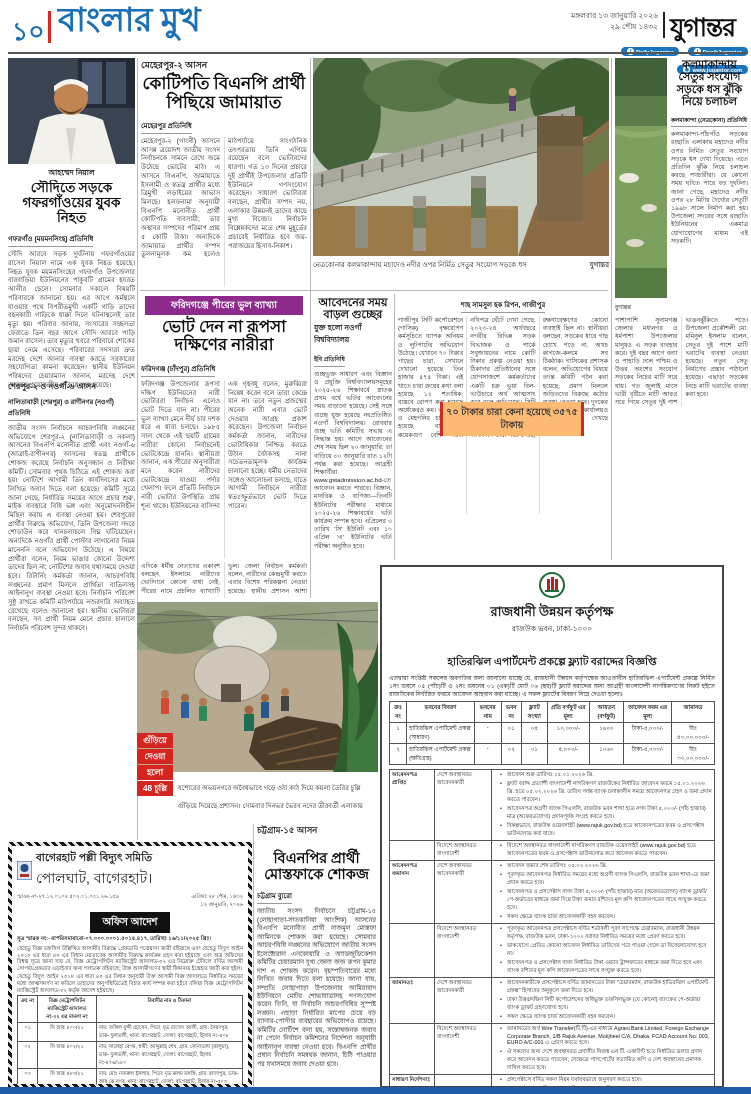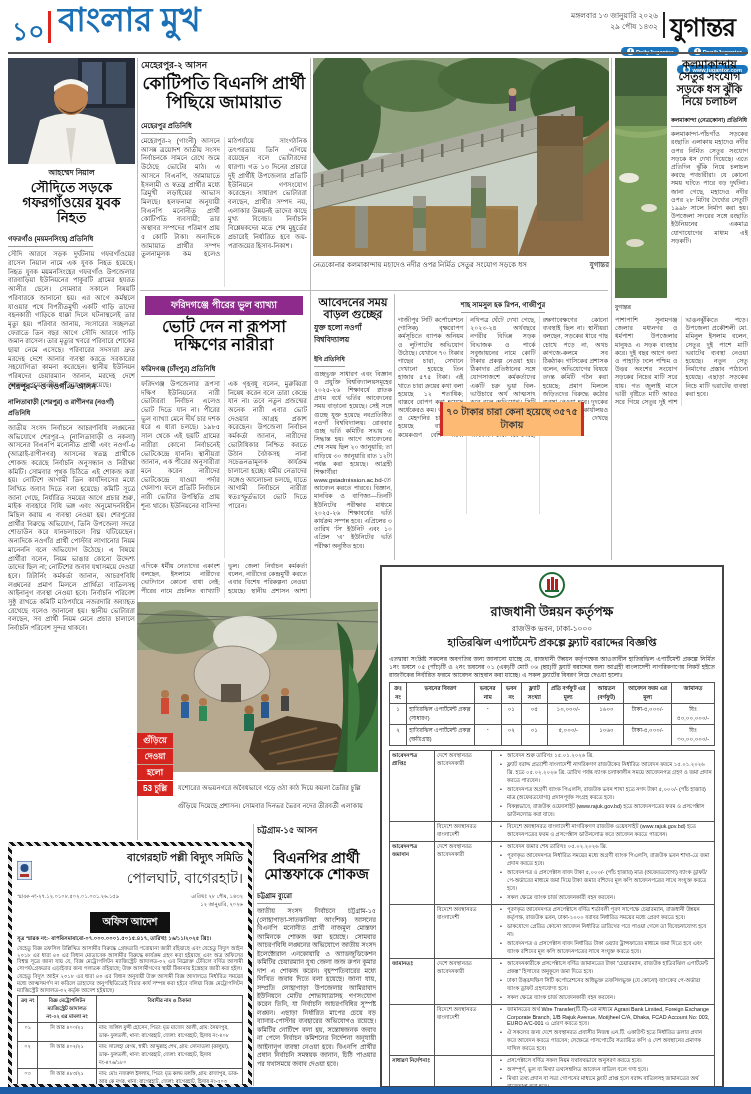--- a/index.html
+++ b/index.html
@@ -234,21 +234,21 @@
       </g>
       <path d="M200 20 Q225 40 212 90 Q235 70 241 40 L241 170 L196 170 Q214 120 200 20Z" fill="#2f5d2f"></path>
       <path d="M212 60 Q230 90 218 140 Q238 120 241 90 L241 170 L210 170 Z" fill="#3e7a3e"></path>
     </svg>
   </div>
   <div class="abs" style="left:137px;top:733px;width:36px">
 
   <div class="ovl">গুঁড়িয়ে</div>
       <div class="ovl">দেওয়া</div>
       <div class="ovl">হলো</div>
-      <div class="ovl">53 চুল্লি</div>
+      <div class="ovl">48 চুল্লি</div>
     </div>
   <div class="abs overflow-clip" style="left:178px;top:776px;width:200px;height:44px">
     <span class="cap">যশোরের অভয়নগরে অবৈধভাবে গড়ে ওঠা কাঠ দিয়ে কয়লা তৈরির চুল্লি গুঁড়িয়ে দিয়েছে প্রশাসন। সোমবার দিনভর ভৈরব নদের তীরবর্তী এলাকায় অভিযান চালিয়ে ৭৪ চুল্লি ধ্বংস করা হয়। এতে নেতৃত্ব দেন পরিবেশ অধিদপ্তরের নির্বাহী ম্যাজিস্ট্রেট মমতাজ বেগম।</span>
     
   </div>
 
   <div class="abs overflow-clip" style="left:257px;top:824px;width:119px;height:262px">
     <div class="kick" style="font-size:8.5px">চট্টগ্রাম-১৫ আসন</div>
     <div class="hl" style="font-size:14.5px;margin-top:12px">বিএনপির প্রার্থী মোস্তফাকে শোকজ</div>
     <div style="margin-top:2px"><span class="by">চট্টগ্রাম ব্যুরো</span></div>
@@ -257,21 +257,21 @@
 
   <div class="abs" style="left:8px;top:842px;width:244px;height:246px">
     <div class="frame">
       <div class="frame-in">
         <div style="display:flex;align-items:center;gap:4px">
           <svg width="15" height="19" viewBox="0 0 15 19">
             <rect width="15" height="19" fill="#dfe8f2" stroke="#27508b" stroke-width="1"></rect>
             <circle cx="7.5" cy="7" r="4" fill="#27508b"></circle>
             <rect x="3" y="13" width="9" height="3" fill="#b03226"></rect>
           </svg>
-          <div style="flex:1;text-align:right">
+          <div style="flex:1;text-align:left">
             <div style="font-size:10.5px;font-weight:700">বাগেরহাট পল্লী বিদ্যুৎ সমিতি</div>
             <div style="font-size:14px">পোলঘাট, বাগেরহাট।</div>
           </div>
         </div>
         <div style="display:flex;justify-content:space-between;font-size:5.2px;margin-top:2px">
           <span>স্মারক নং-২৭.১২.০১০৮.৫০২.০১.০৩১.২৬.১৫৯</span>
           <span style="text-align:right">
             <span>তারিখঃ ২৮ পৌষ, ১৪৩২</span><br>
             <span>১২ জানুয়ারি, ২০২৬</span>
           </span>
@@ -325,21 +325,21 @@
     <div style="text-align:center">
       <svg width="26" height="26" viewBox="0 0 26 26">
         <circle cx="13" cy="13" r="12" fill="#fff" stroke="#1f6b35" stroke-width="2"></circle>
         <rect x="8" y="7" width="3" height="11" fill="#b22222"></rect>
         <rect x="12" y="5" width="3" height="13" fill="#b22222"></rect>
         <rect x="16" y="7" width="3" height="11" fill="#b22222"></rect>
         <rect x="6" y="18" width="14" height="2" fill="#1f6b35"></rect>
       </svg>
       <div style="font-size:13px;font-weight:700;font-family:'Liberation Serif',serif">রাজধানী উন্নয়ন কর্তৃপক্ষ</div>
       <div style="font-size:7.5px">রাজউক ভবন, ঢাকা-১০০০</div>
-      <div style="font-size:10.5px;font-weight:700;margin-top:0;font-family:'Liberation Serif',serif">হাতিরঝিল এপার্টমেন্ট প্রকল্পে ফ্ল্যাট বরাদ্দের বিজ্ঞপ্তি</div>
+      <div style="font-size:10.5px;font-weight:700;margin-top:19px;font-family:'Liberation Serif',serif">হাতিরঝিল এপার্টমেন্ট প্রকল্পে ফ্ল্যাট বরাদ্দের বিজ্ঞপ্তি</div>
     </div>
     <p style="font-size:6px;line-height:1.35;text-align:justify;margin:3px 0">এতদ্বারা সংশ্লিষ্ট সকলের অবগতির জন্য জানানো যাচ্ছে যে, রাজধানী উন্নয়ন কর্তৃপক্ষের আওতাধীন হাতিরঝিল এপার্টমেন্ট প্রকল্পে নির্মিত ১নং ভবনে ০৫ (পাঁচ)টি ও ২নং ভবনের ০১ (এক)টি মোট ০৬ (ছয়)টি ফ্ল্যাট বরাদ্দের জন্য আগ্রহী বাংলাদেশী নাগরিকগণের নিকট হইতে রাজউকের নির্ধারিত ফরমে আবেদন আহবান করা যাচ্ছে। এ সকল ফ্ল্যাটের বিবরণ নিম্নে দেওয়া হলোঃ</p>
 
     <table class="t" style="font-size:5.6px">
       <thead>
         <tr>
 
         <th>ক্রঃ নং</th>
             <th>ভবনের বিবরণ</th>
             <th>ভবনের নাম</th>

